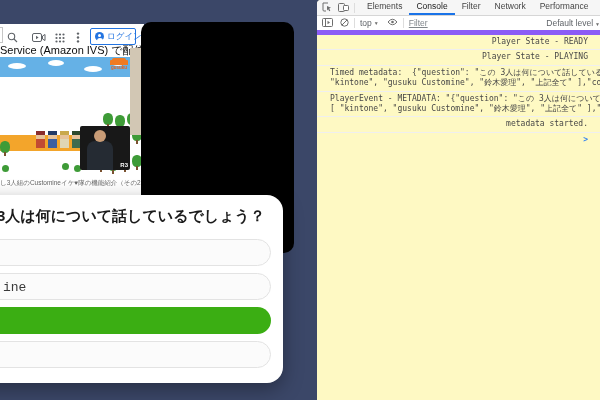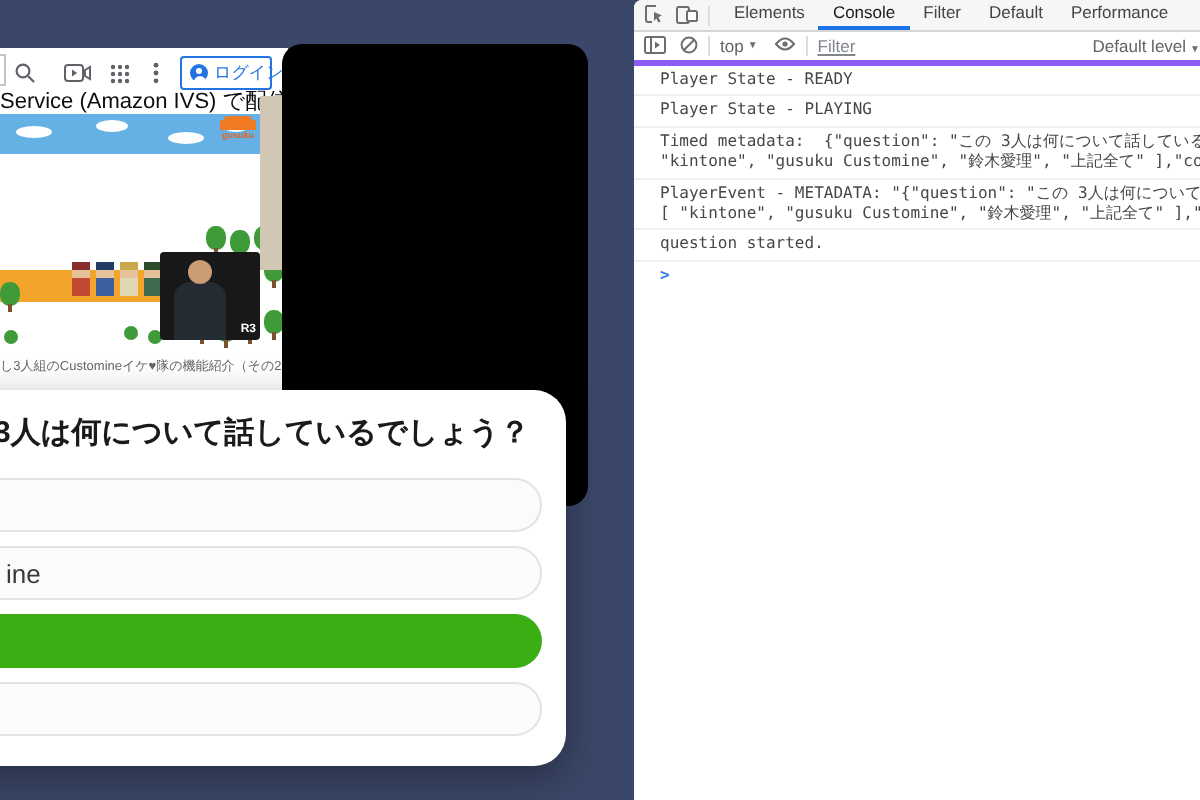--- a/index.html
+++ b/index.html
@@ -40,35 +40,35 @@
   .scroll-strip{position:absolute;left:150px;top:24px;width:11px;height:87px;background:#d2c7b4;}
   .caption{position:absolute;left:20px;top:155px;font-size:6.5px;color:#666;white-space:nowrap;}
   
   .blackwin{position:absolute;left:141px;top:22px;width:153px;height:231px;background:#000;border-radius:10px;z-index:20;}
   
   .quiz{position:absolute;left:-100px;top:195px;width:383px;height:188px;background:#fff;border-radius:16px;
     box-shadow:0 6px 20px rgba(0,0,0,.35);z-index:30;}
   .question{position:absolute;left:97px;top:12px;font-size:15px;font-weight:700;color:#1a1a1a;white-space:nowrap;}
   .pill{position:absolute;left:16px;right:12px;height:27px;border-radius:14px;background:#fbfbfb;border:1px solid #e3e3e3;box-sizing:border-box;}
   .pill.selected{background:#3bae13;border:none;}
-  .pill .plabel{position:absolute;left:86px;top:50%;transform:translateY(-50%);font-size:13px;color:#3a3a3a;}
+  .pill .plabel{position:absolute;left:86px;top:50%;transform:translateY(-50%);font-size:13px;color:#3a3a3a;font-family:Liberation Mono, monospace;}
   .p1{top:44px;} .p2{top:78px;} .p3{top:112px;} .p4{top:146px;}
   
-  .devtools{position:absolute;left:317px;top:0;width:283px;height:400px;background:#ffffff;z-index:40;overflow:hidden;border-radius:4px 0 0 0;}
+  .devtools{position:absolute;left:317px;top:0;width:283px;height:400px;background:#fef9c3;z-index:40;overflow:hidden;border-radius:4px 0 0 0;text-align:right;}
   .tb1{height:15px;background:#f6f6f6;border-bottom:1px solid #d6d6d6;display:flex;align-items:center;font-size:8.5px;color:#454545;}
-  .tb2{height:14px;background:#fff;border-bottom:3px solid #8b5cf6;display:flex;align-items:center;font-size:8.5px;color:#5f6368;}
+  .tb2{height:14px;background:#fff;border-bottom:5px solid #8b5cf6;display:flex;align-items:center;font-size:8.5px;color:#5f6368;}
   .sep{width:1px;height:10px;background:#ddd;margin:0 5px;flex:0 0 auto;}
   .tab{padding:0 7px;height:13px;line-height:13px;border-bottom:2px solid transparent;flex:0 0 auto;white-space:nowrap;}
   .tab.active{border-bottom-color:#1a73e8;color:#1a1a1a;}
   .dicon{flex:0 0 auto;display:inline-block;}
   .caret{font-size:5px;color:#6e6e6e;margin-left:2px;}
   .filter-ph{color:#80868b;text-decoration:underline;}
   .lvl{margin-left:auto;white-space:nowrap;flex:0 0 auto;}
   .crow{font-family:"DejaVu Sans Mono", monospace;font-size:8px;line-height:1.3;color:#474747;
-    padding:2px 0 2px 13px;border-bottom:1px solid #efefef;white-space:pre;overflow:hidden;}
+    padding:2px 12px 2px 13px;border-bottom:1px solid #efefef;white-space:pre;overflow:hidden;}
   .prompt{color:#2d7ff0;font-weight:bold;border-bottom:none;}
 </style>
 </head>
 <body>
 
 <div class="browser">
   <div class="search-frag"></div>
   <span class="hicon" style="left:27px;">
     <svg width="11" height="11" viewBox="0 0 11 11">
         <circle cx="4.5" cy="4.5" r="3.2" fill="none" stroke="#5f6368" stroke-width="1.1"></circle>
@@ -199,21 +199,21 @@
     <span class="dicon" style="margin-left:6px;">
       <svg width="11" height="10" viewBox="0 0 11 10">
           <rect x="0.5" y="1.5" width="6" height="8" rx="1" fill="none" stroke="#6e6e6e" stroke-width="1"></rect>
           <rect x="5.5" y="3.5" width="5" height="5" rx="0.8" fill="#fff" stroke="#6e6e6e" stroke-width="1"></rect>
         </svg>
     </span>
     <span class="sep"></span>
     <span class="tab">Elements</span>
     <span class="tab active">Console</span>
     <span class="tab">Filter</span>
-    <span class="tab">Default</span>
+    <span class="tab">Network</span>
     <span class="tab">Performance</span>
 
   </div>
   <div class="tb2">
     <span class="dicon" style="margin-left:5px;">
       <svg width="11" height="9" viewBox="0 0 11 9">
           <rect x="0.5" y="0.5" width="10" height="8" rx="1" fill="none" stroke="#6e6e6e" stroke-width="1"></rect>
           <line x1="3.5" y1="0.5" x2="3.5" y2="8.5" stroke="#6e6e6e" stroke-width="1"></line>
           <path d="M5.5 2.8 L8 4.5 L5.5 6.2 Z" fill="#6e6e6e"></path>
         </svg>
@@ -238,15 +238,15 @@
     <span class="lvl">
       <span>Default level</span><span class="caret">▼</span>
     </span>
   </div>
   <div class="crow">Player State - READY</div>
   <div class="crow">Player State - PLAYING</div>
   <div class="crow">Timed metadata:  {"question": "この 3人は何について話しているでしょう？",
 "kintone", "gusuku Customine", "鈴木愛理", "上記全て" ],"correctIndex":2</div>
   <div class="crow">PlayerEvent - METADATA: "{"question": "この 3人は何について話しているでし
 [ "kintone", "gusuku Customine", "鈴木愛理", "上記全て" ],"correctIndex"</div>
-  <div class="crow">question started.</div>
+  <div class="crow">metadata started.</div>
   <div class="crow prompt">&gt;</div>
 </div>
 
 </body></html>

